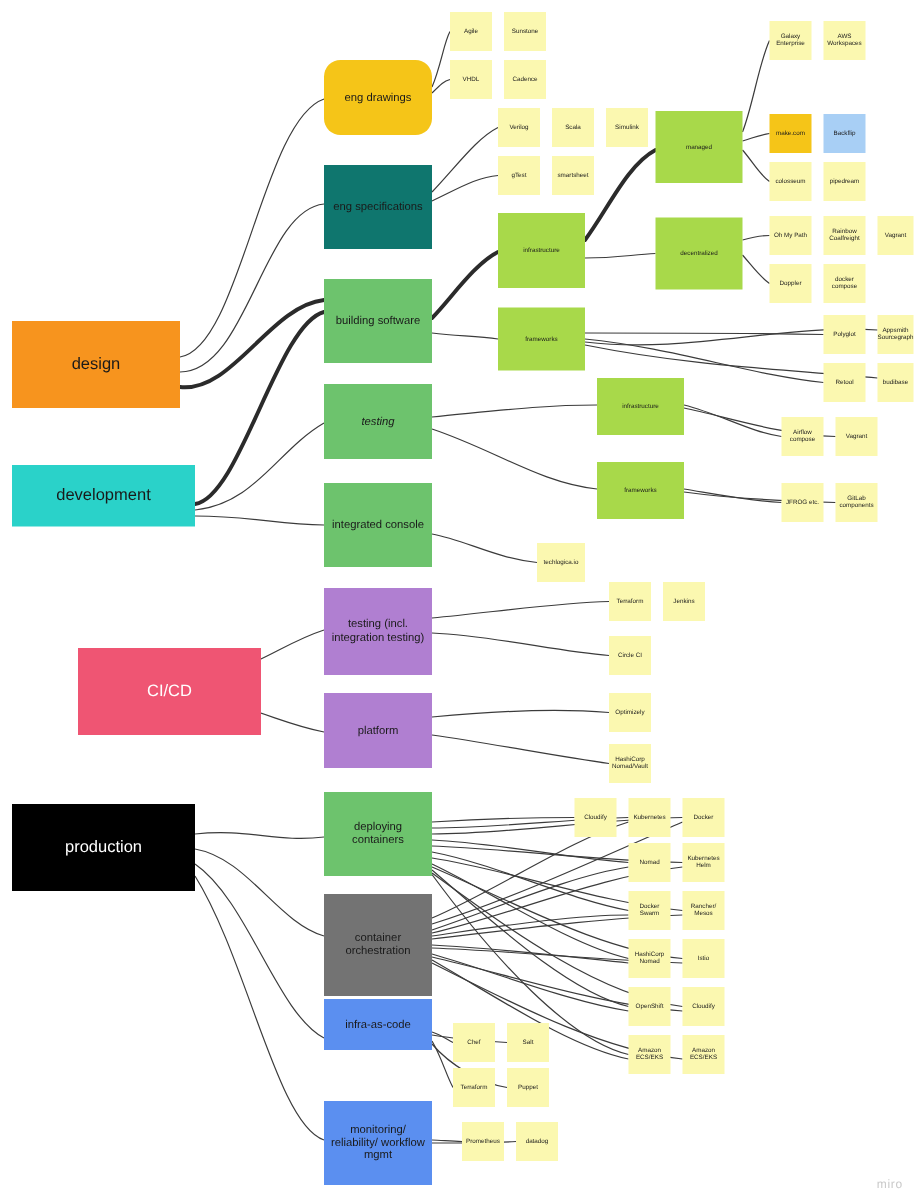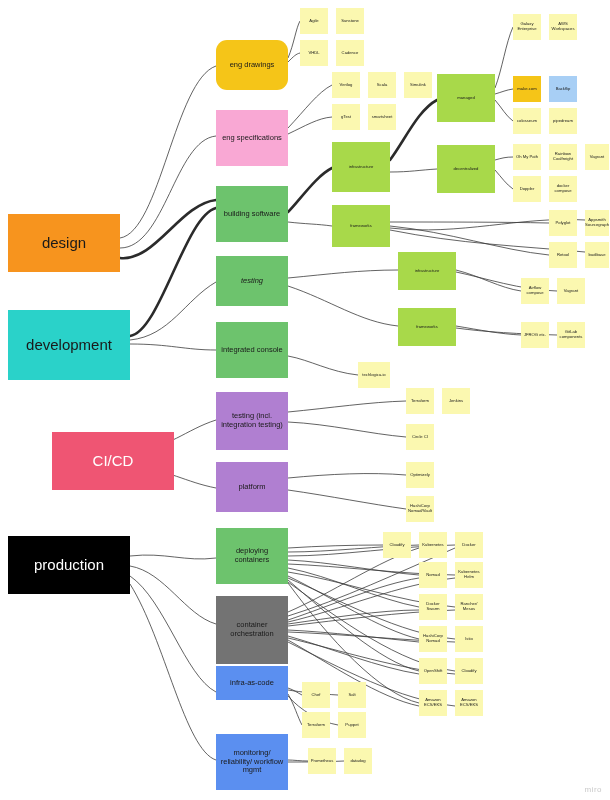--- a/index.html
+++ b/index.html
@@ -33,21 +33,21 @@
     display: flex;
     align-items: center;
     justify-content: center;
     text-align: center;
     color: #1a1a1a;
     line-height: 1.15;
     overflow: hidden;
     padding: 2px;
   }
   .node.big {
-    font-size: 15px;
+    font-size: 11px;
   }
   .node.mid {
     font-size: 7.5px;
   }
   .node.small {
     font-size: 4.2px;
   }
   .node.white-text {
     color: #ffffff;
   }
@@ -158,25 +158,25 @@
     <g fill="none" stroke="#2b2b2b" stroke-width="2.6" stroke-linecap="round">
       <path d="M120 258 C155 262, 180 204, 216 200"></path>
       <path d="M130 336 C160 332, 185 216, 216 208"></path>
       <path d="M288 212 C300 200, 316 176, 332 168"></path>
       <path d="M390 160 C405 140, 418 110, 437 100"></path>
     </g>
   </svg>
 
   <div id="nodes-container">
       <div class="node big" style="left: 8px; top: 214px; width: 112px; height: 58px; background: rgb(247, 148, 30);">design</div>
-      <div class="node big" style="left: 8px; top: 310px; width: 122px; height: 70px; background: rgb(42, 210, 201);">development</div>
+      <div class="node big" style="left: 8px; top: 310px; width: 122px; height: 41px; background: rgb(42, 210, 201);">development</div>
       <div class="node big white-text" style="left: 8px; top: 432px; width: 122px; height: 58px; background: rgb(239, 85, 115); margin-left: 44px;">CI/CD</div>
       <div class="node big white-text" style="left: 8px; top: 536px; width: 122px; height: 58px; background: rgb(0, 0, 0);">production</div>
       <div class="node mid" style="left: 216px; top: 40px; width: 72px; height: 50px; background: rgb(245, 197, 24); border-radius: 11px;">eng drawings</div>
-      <div class="node mid" style="left: 216px; top: 110px; width: 72px; height: 56px; background: #f9a8d4;">eng specifications</div>
+      <div class="node mid" style="left: 216px; top: 110px; width: 72px; height: 56px; background: #0f766e;">eng specifications</div>
       <div class="node mid" style="left: 216px; top: 186px; width: 72px; height: 56px; background: rgb(109, 195, 109);">building software</div>
       <div class="node mid" style="left: 216px; top: 256px; width: 72px; height: 50px; background: rgb(109, 195, 109); font-style: italic;">testing</div>
       <div class="node mid" style="left: 216px; top: 322px; width: 72px; height: 56px; background: rgb(109, 195, 109);">integrated console</div>
       <div class="node mid" style="left: 216px; top: 392px; width: 72px; height: 58px; background: rgb(176, 127, 209);">testing (incl. integration testing)</div>
       <div class="node mid" style="left: 216px; top: 462px; width: 72px; height: 50px; background: rgb(176, 127, 209);">platform</div>
       <div class="node mid" style="left: 216px; top: 528px; width: 72px; height: 56px; background: rgb(109, 195, 109);">deploying containers</div>
       <div class="node mid" style="left: 216px; top: 596px; width: 72px; height: 68px; background: #737373;">container orchestration</div>
       <div class="node mid" style="left: 216px; top: 666px; width: 72px; height: 34px; background: rgb(91, 143, 240);">infra-as-code</div>
       <div class="node mid" style="left: 216px; top: 734px; width: 72px; height: 56px; background: rgb(91, 143, 240);">monitoring/ reliability/ workflow mgmt</div>
       <div class="node small" style="left: 332px; top: 142px; width: 58px; height: 50px; background: rgb(168, 217, 74);">infrastructure</div>

